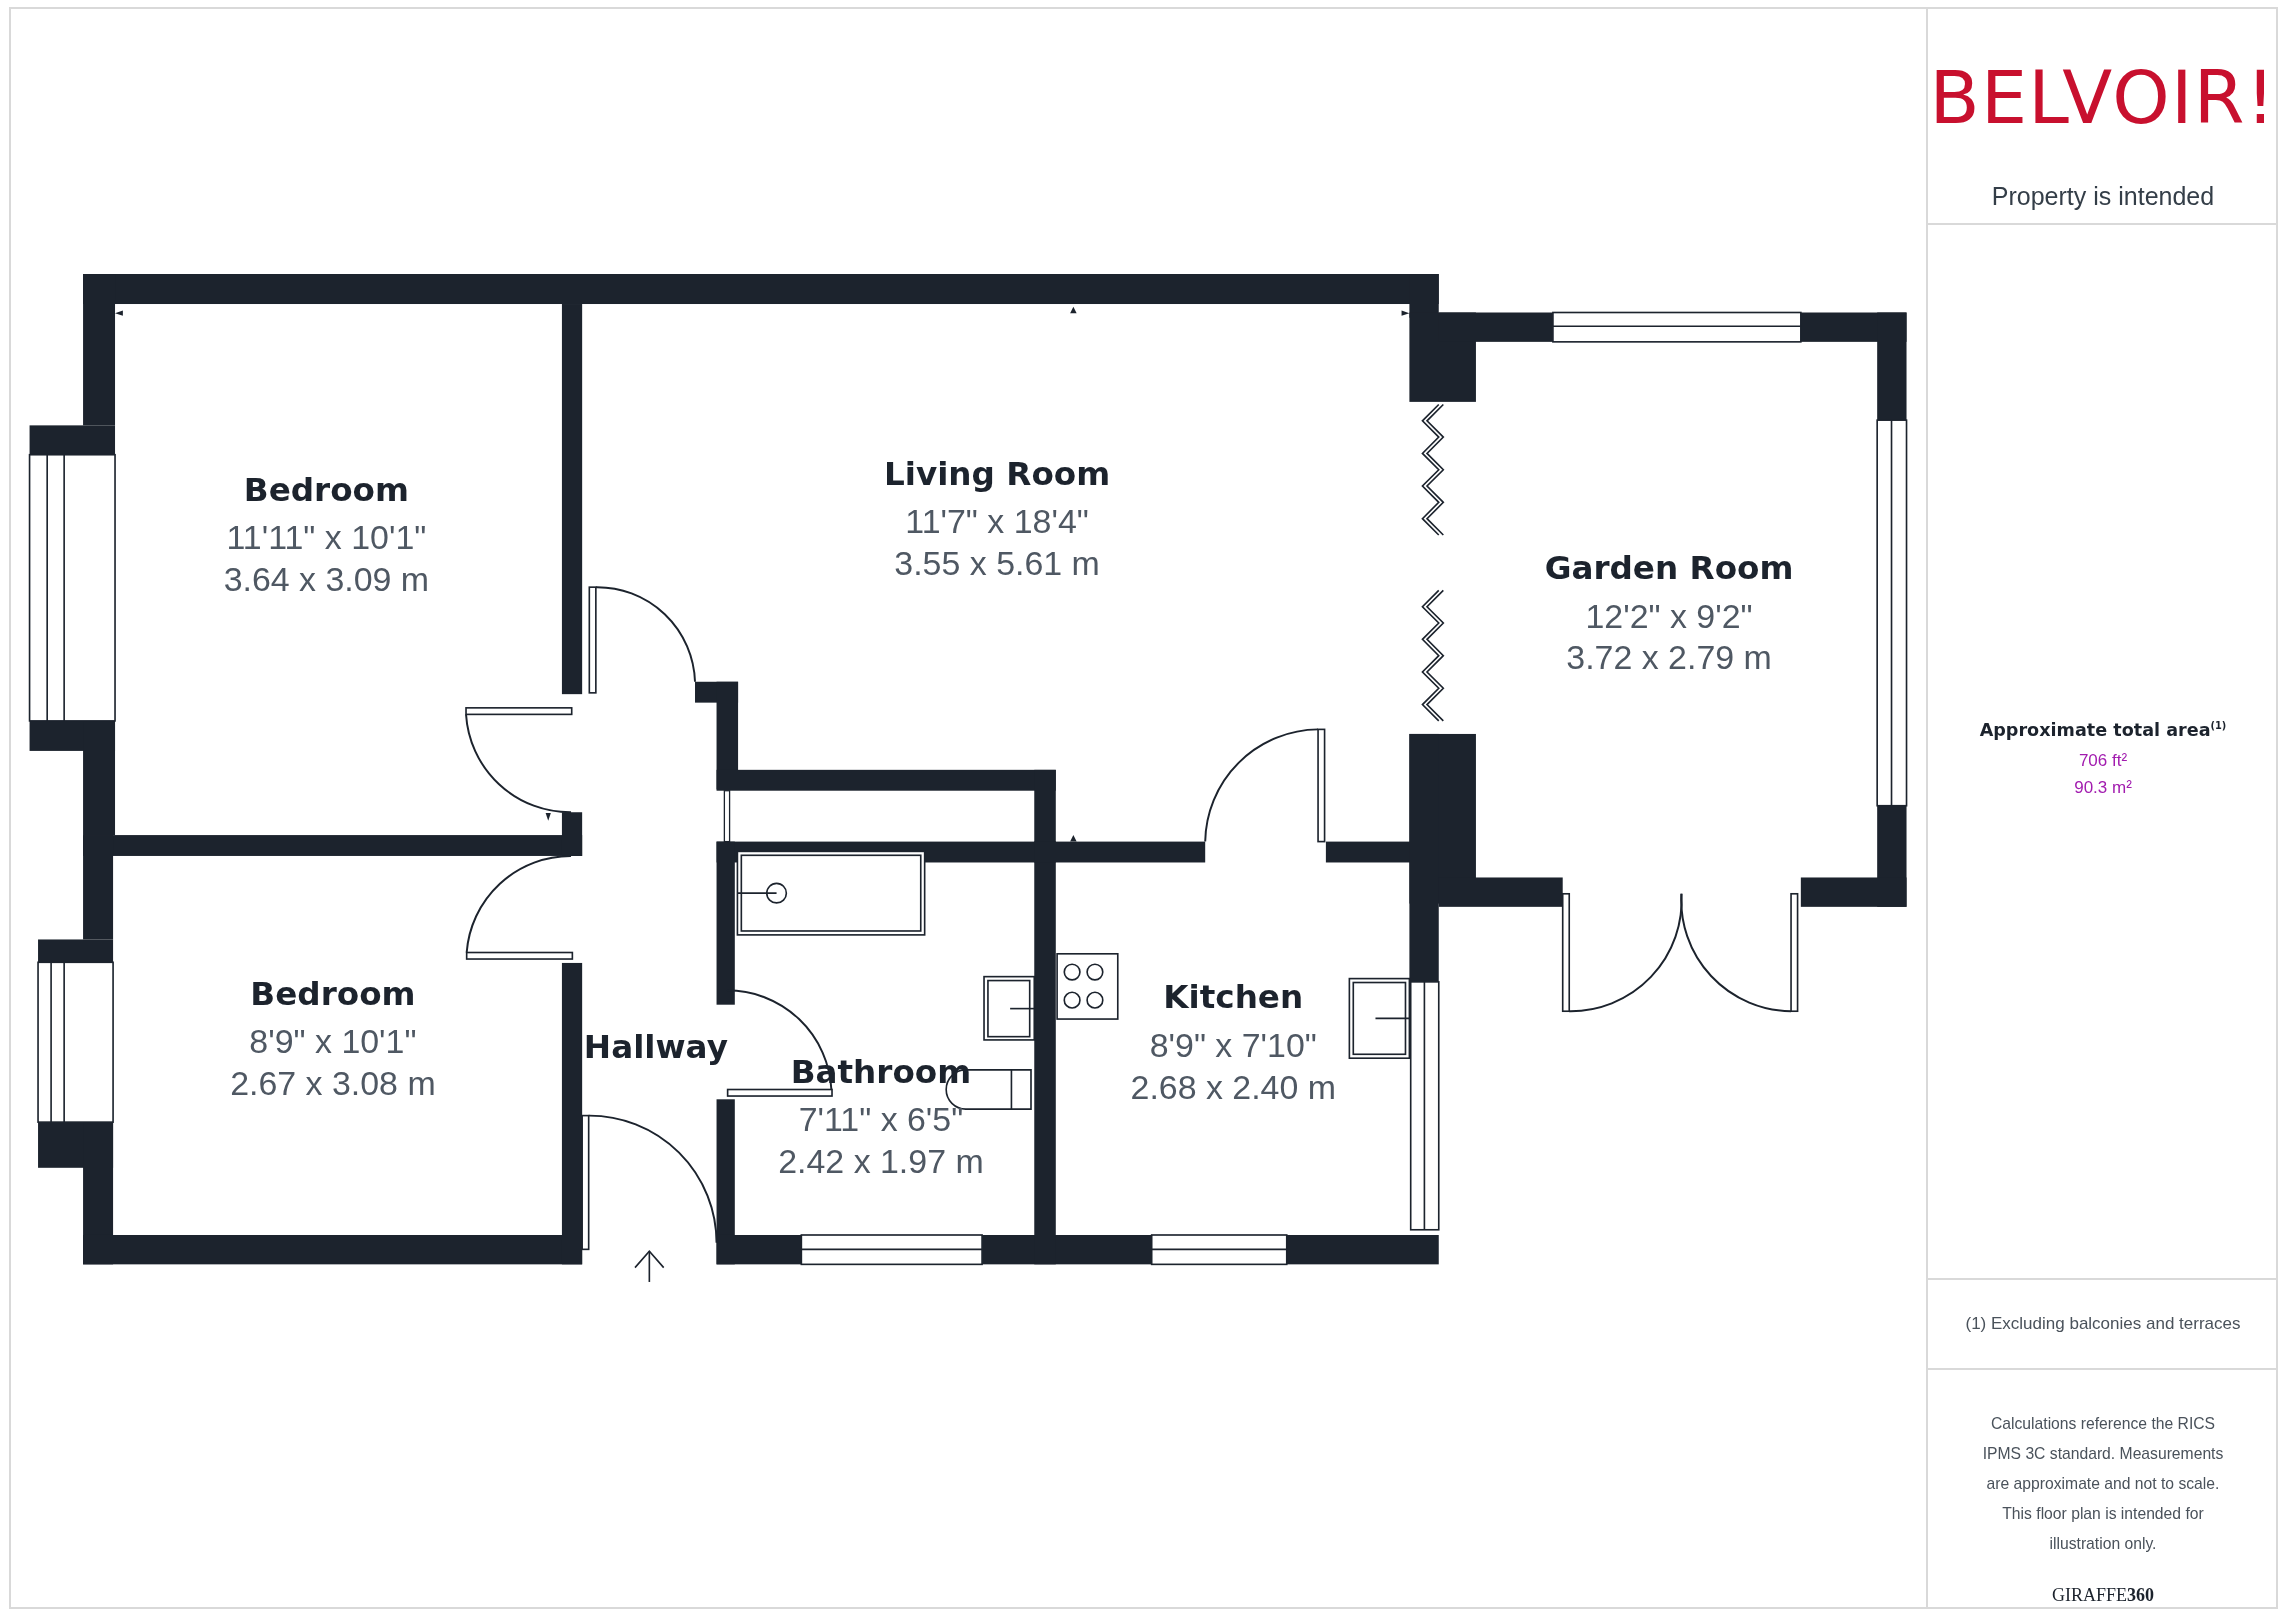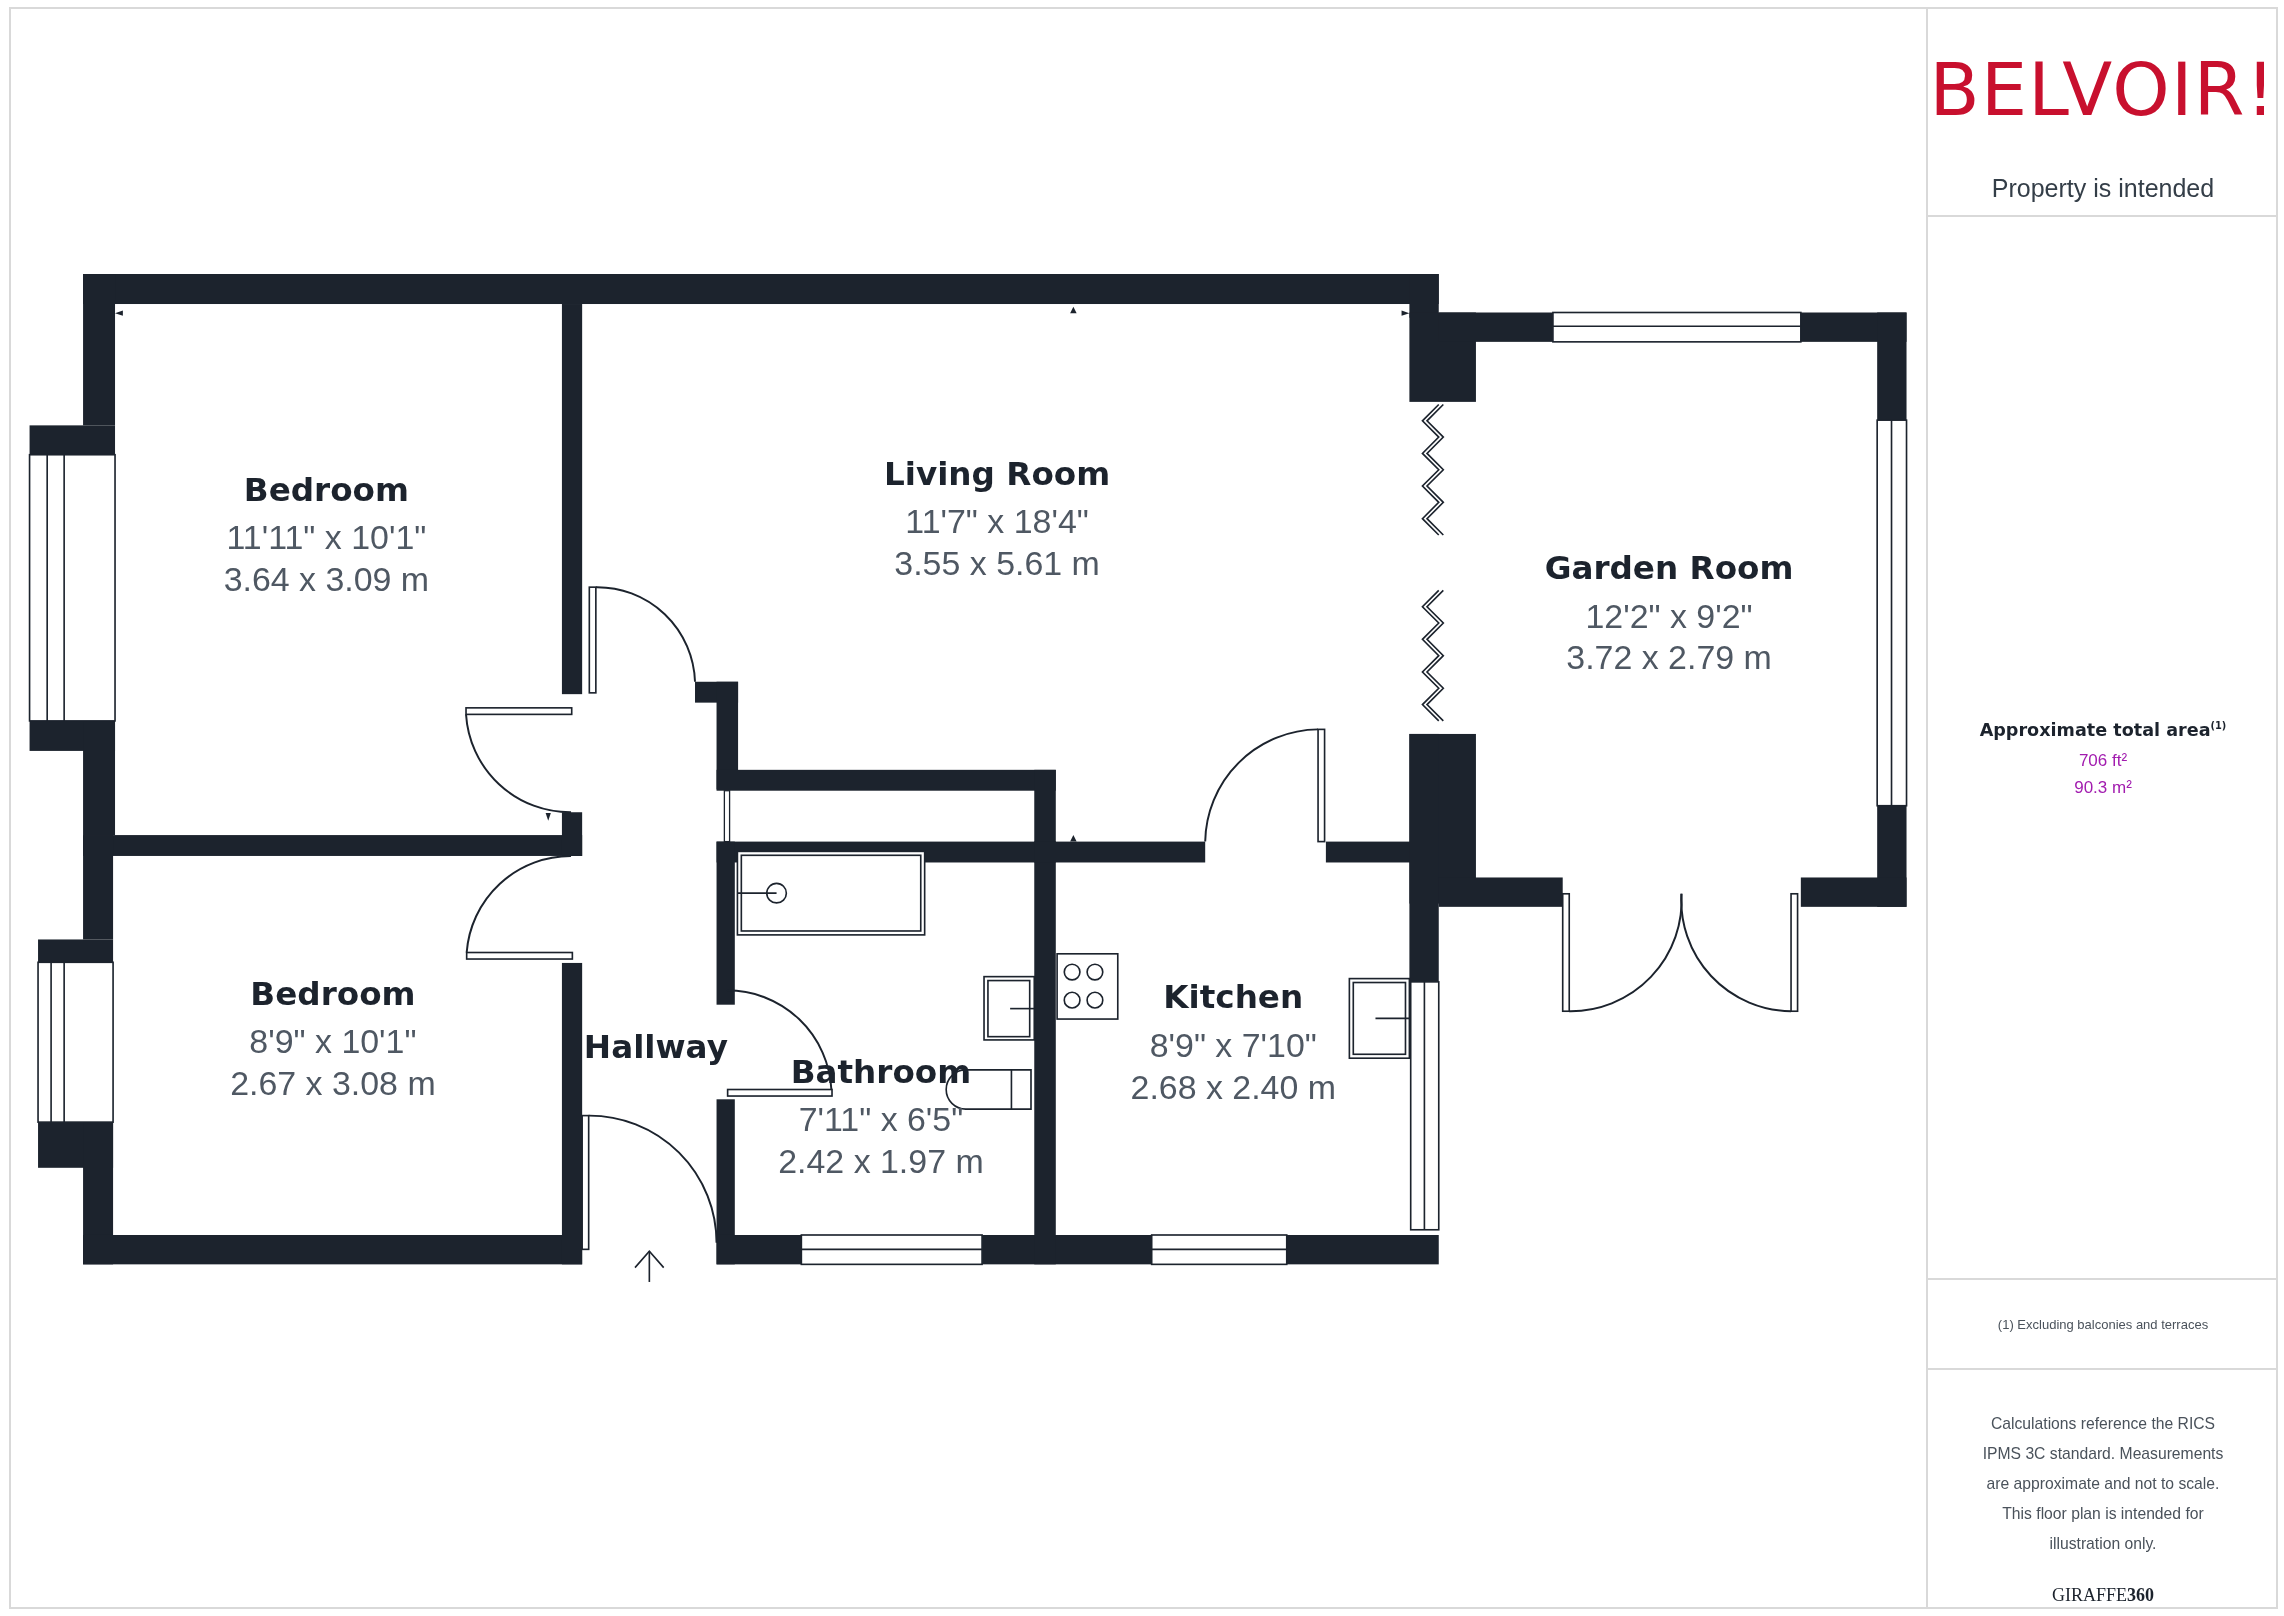--- a/index.html
+++ b/index.html
@@ -1,30 +1,30 @@
 <!DOCTYPE html>
 <html style="font-size:10.4px"><head>
 <meta charset="utf-8">
 <style>
   html, body { margin: 0; padding: 0; background: #ffffff; }
   body { width: 2284px; height: 1616px; position: relative; overflow: hidden; font-family: "DejaVu Sans", sans-serif; }
   .frame { position: absolute; left: 8.5px; top: 7.2px; width: 2269px; height: 1602px; border: 2px solid #d9d9d9; box-sizing: border-box; }
   .plan { position: absolute; left: 0; top: 0; width: 1925px; height: 1616px; }
   .panel { position: absolute; left: 1926px; top: 7.2px; width: 352px; height: 1602px; border-left: 2px solid #d9d9d9; box-sizing: border-box; }
   .panel-sec { position: absolute; left: 0; right: 0; border-bottom: 2px solid #d9d9d9; box-sizing: border-box; display: flex; flex-direction: column; align-items: center; justify-content: center; text-align: center; }
-  .logo-sec { top: 8px; height: 202px; gap: 28px; }
+  .logo-sec { top: 16px; height: 202px; gap: 28px; }
   .logo { font-family: "DejaVu Sans", sans-serif; color: #c8102e; font-size: 73px; letter-spacing: 1.3px; line-height: 1; margin-top: 26px; }
   .tagline { font-family: "Liberation Sans", sans-serif; color: #343e48; font-size: 25px; margin-top: 19.6px; }
   .area-sec { top: 232px; height: 1041px; }
   .area-title { font-family: "DejaVu Sans", sans-serif; font-weight: bold; color: #1c232d; font-size: 17.6px; }
   .area-title sup { font-size: 9.8px; }
   .area-val { font-family: "Liberation Sans", sans-serif; color: #a21caf; font-size: 17px; margin-top: 11.7px; }
   .area-val + .area-val { margin-top: 6.5px; }
   .note-sec { top: 1273px; height: 90px; }
-  .note { font-family: "Liberation Sans", sans-serif; color: #4a525b; font-size: 13px; }
+  .note { font-family: "Liberation Sans", sans-serif; color: #4a525b; font-size: 17px; }
   .disc-sec { top: 1363px; height: 237px; border-bottom: none; justify-content: flex-start; padding-top: 39px; }
   .disc { font-family: "Liberation Sans", sans-serif; color: #4a525b; font-size: 15.7px; line-height: 30px; width: 261px; }
   .brand { font-family: Liberation Serif, serif; color: #1c232d; font-size: 18px; margin-top: 26px; letter-spacing: 0px; }
   .brand b { font-weight: bold; }
   .room-name { font-family: "DejaVu Sans", sans-serif; font-weight: bold; fill: #1c232d; font-size: 50px; }
   .room-dim { font-family: "Liberation Sans", sans-serif; fill: #4f5863; font-size: 52px; }
 </style>
 </head>
 <body>
 

